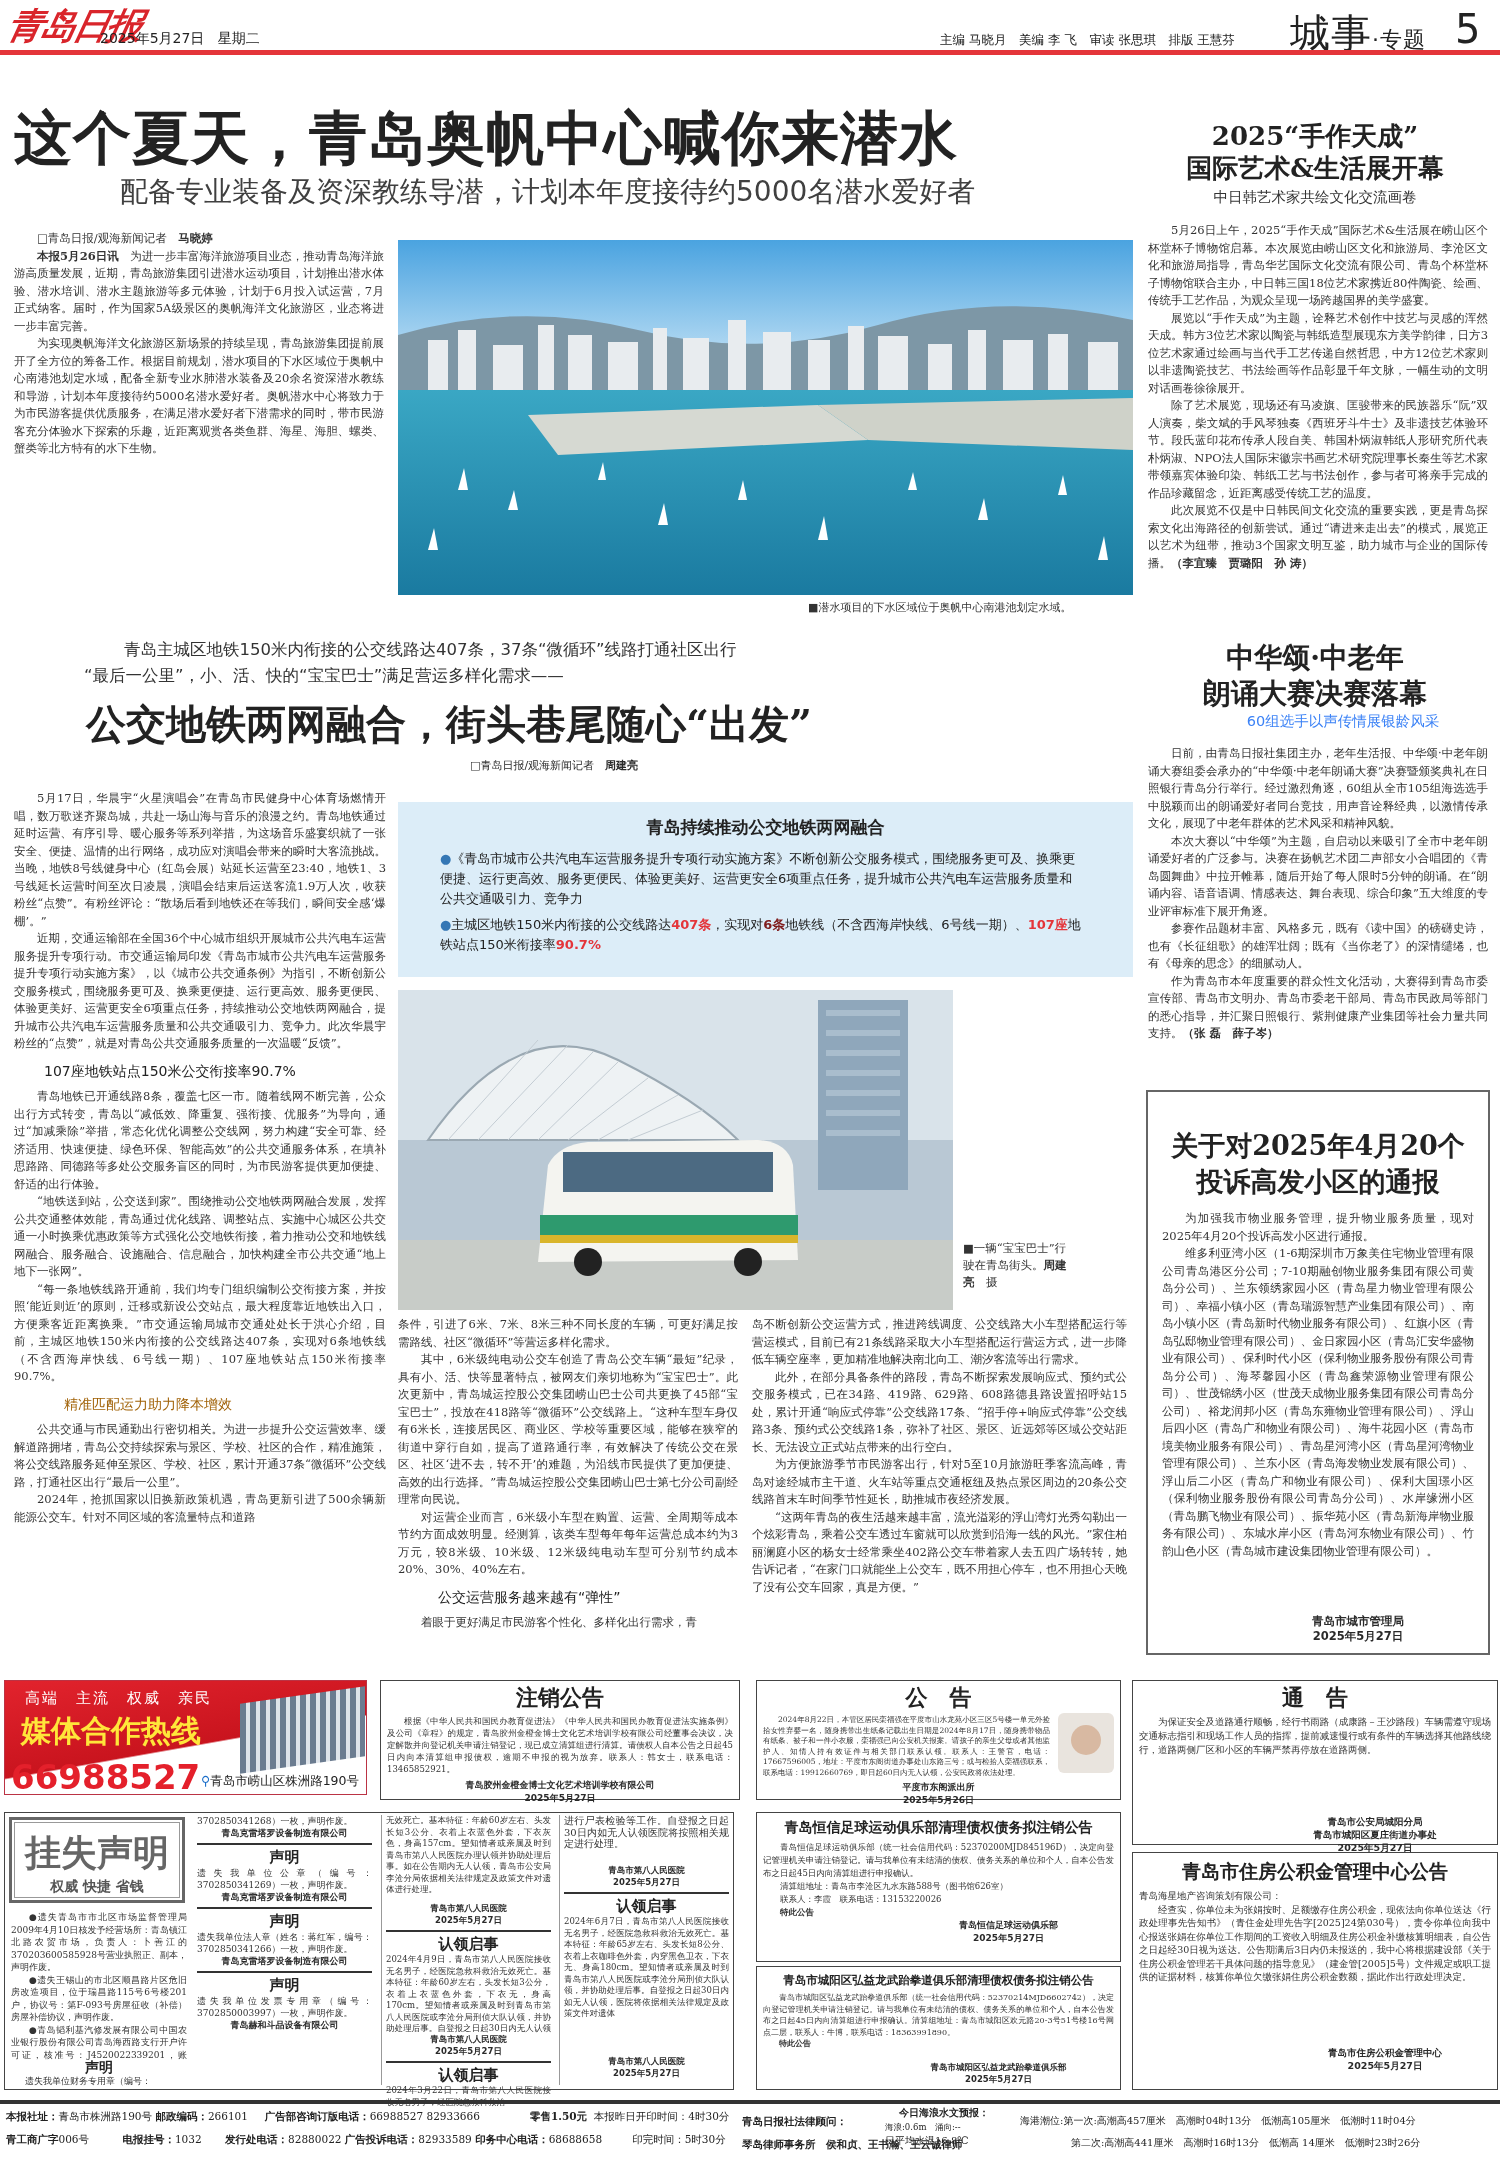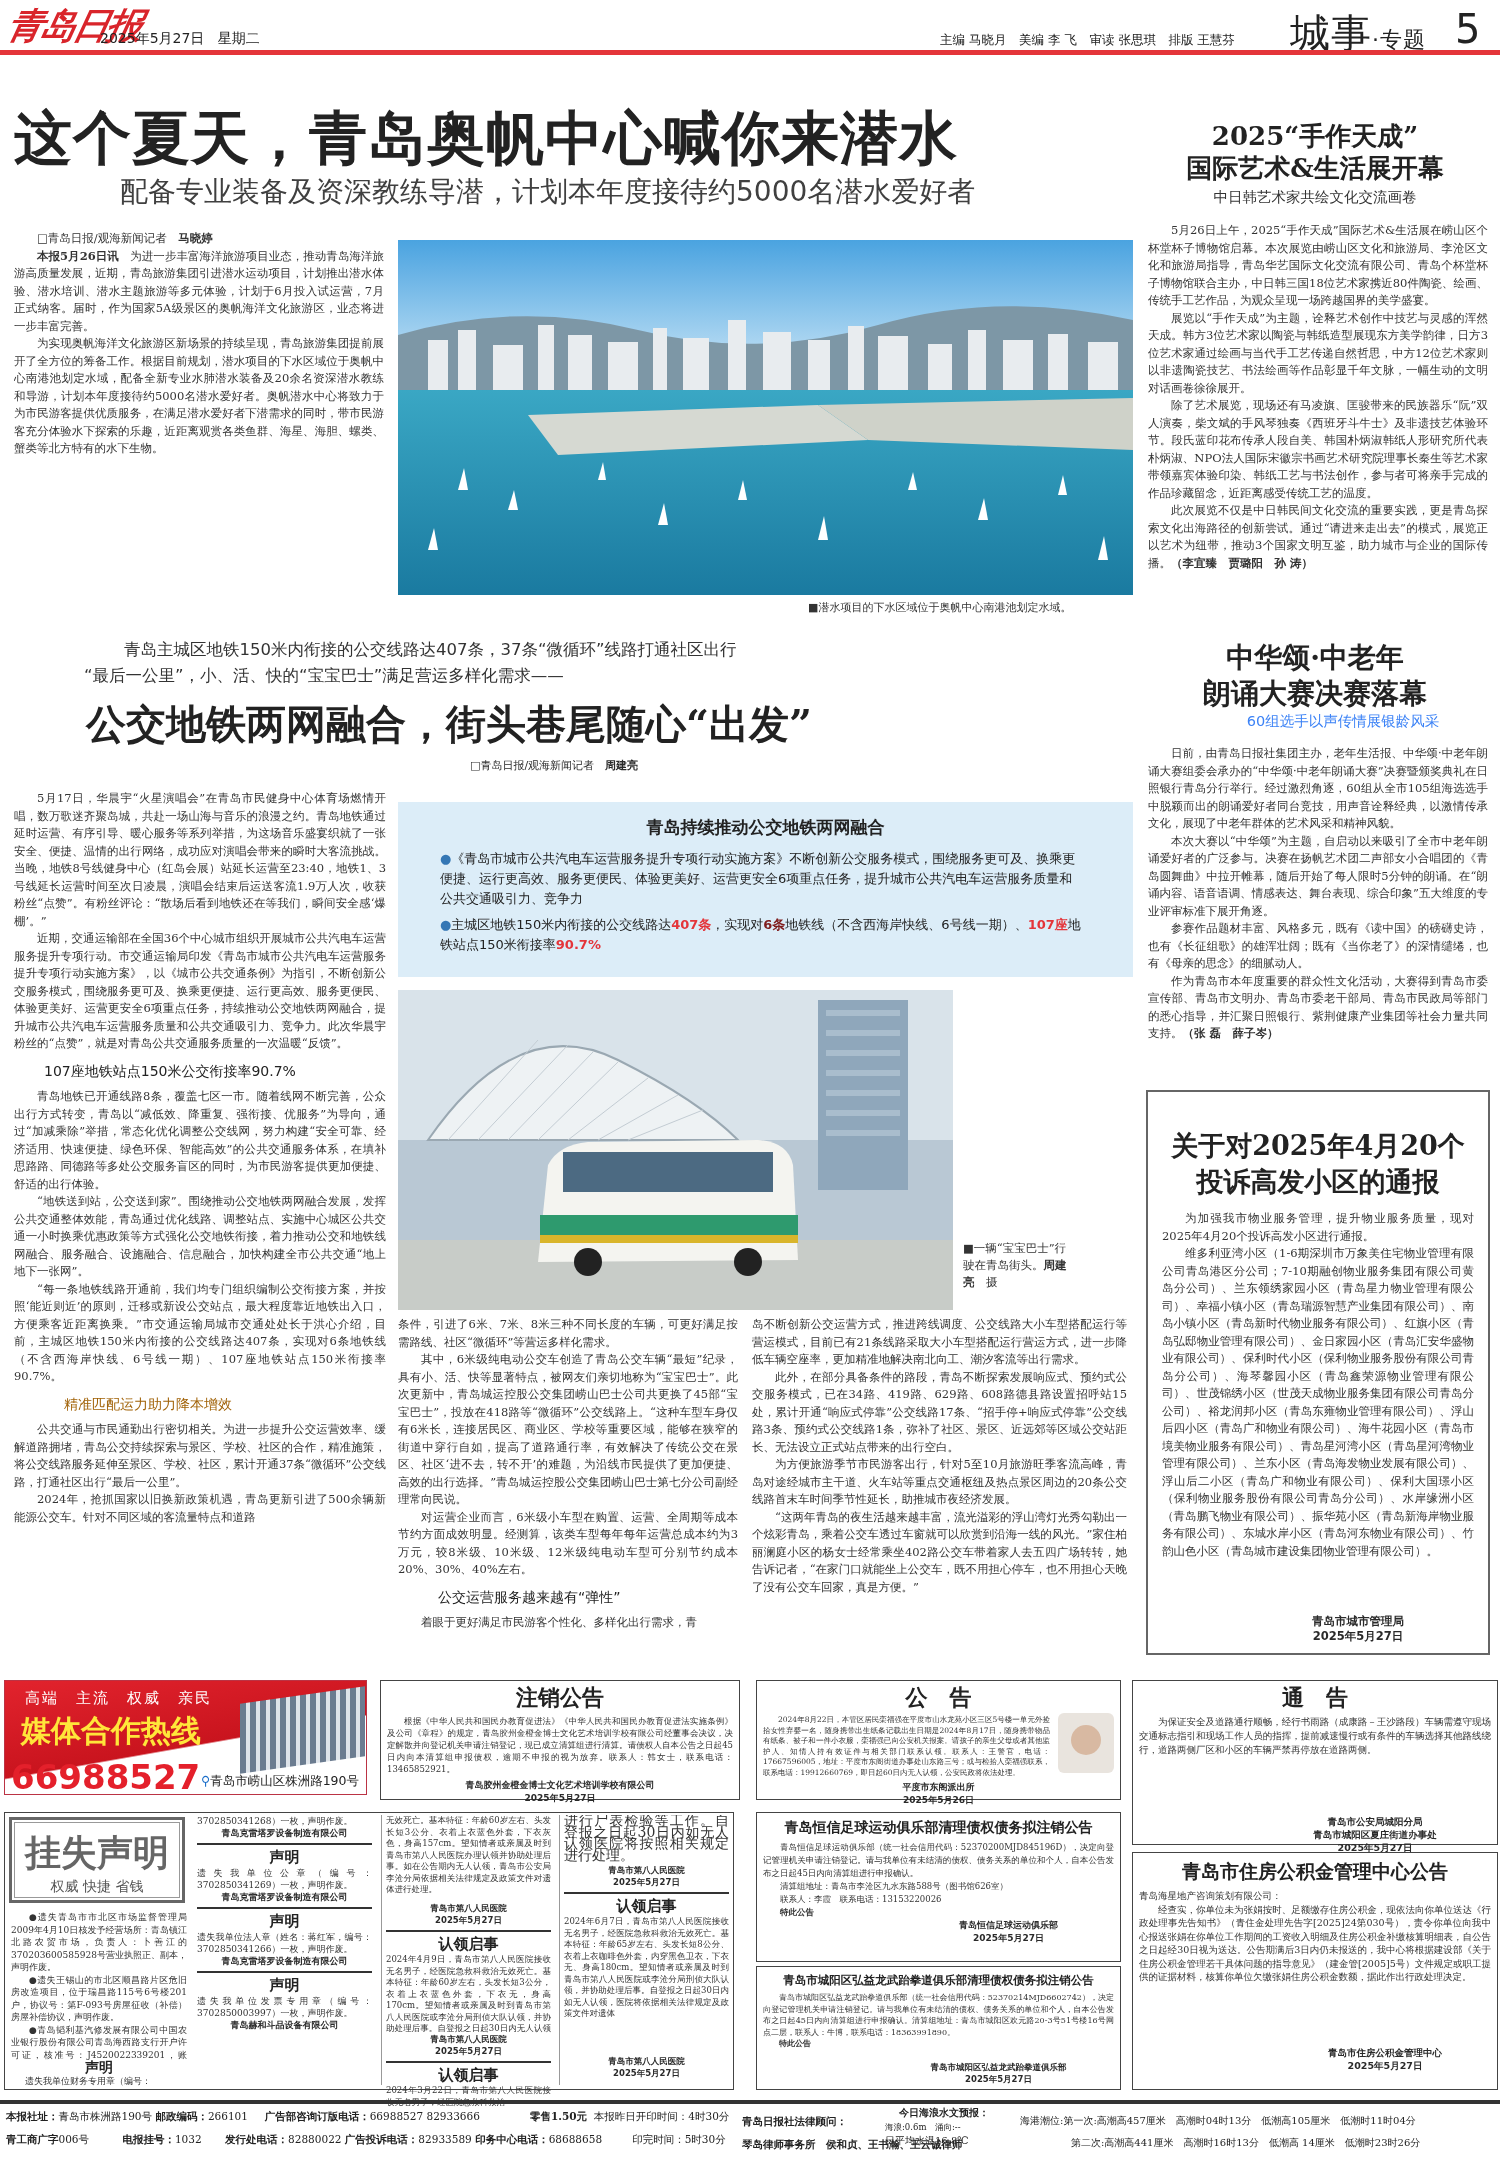--- a/index.html
+++ b/index.html
@@ -251,21 +251,21 @@
   </div>
   <div class="sig" style="font-size:9.5px;line-height:13px;margin-left:120px">青岛市公安局城阳分局</div>
   <div class="sig" style="font-size:9.5px;line-height:13px;margin-left:120px">青岛市城阳区夏庄街道办事处</div>
   <div class="sig" style="font-size:9.5px;line-height:13px;margin-left:120px">2025年5月27日</div>
 </div>
 
 <div class="abs box" style="left:4px;top:1812px;width:730px;height:278px;border-width:1px">
   <div style="position:absolute;left:4px;top:4px;width:176px;height:86px;border:3px solid #666;padding:2px">
     <div style="border:1px solid #999;height:100%;text-align:center">
       <div style="font-size:36px;font-weight:bold;color:#666;margin-top:6px">挂失声明</div>
-      <div style="font-size:14px;font-weight:normal;color:#555">权威 快捷 省钱</div>
+      <div style="font-size:14px;font-weight:bold;color:#555">权威 快捷 省钱</div>
     </div>
   </div>
   <div class="body-text" style="position:absolute;left:6px;top:98px;width:176px;height:150px;font-size:9px;line-height:12.5px">
     <p>●遗失青岛市市北区市场监督管理局2009年4月10日核发予经营场所：青岛镇江北路农贸市场，负责人：卜善江的370203600585928号营业执照正、副本，声明作废。</p>
     <p>●遗失王锡山的市北区顺昌路片区危旧房改造项目，位于瑞昌路115号6号楼201户，协议号：第F-093号房屋征收（补偿）房屋补偿协议，声明作废。</p>
     <p>●青岛韬利基汽修发展有限公司中国农业银行股份有限公司青岛海西路支行开户许可证，核准号：J4520022339201，账号：38020401040019719，声明作废。</p>
   </div>
   <div class="ad-title" style="position:absolute;left:6px;top:246px;width:176px;font-size:14px">声明</div>
   <div class="body-text" style="position:absolute;left:20px;top:262px;width:170px;font-size:9px;line-height:12px">遗失我单位财务专用章（编号：</div>
 
@@ -294,21 +294,21 @@
     <div class="ad-title" style="font-size:15px">认领启事</div>
     <div class="body-text" style="font-size:8.5px;line-height:11.5px;height:80px">2024年4月9日，青岛市第八人民医院接收无名男子，经医院急救科救治无效死亡。基本特征：年龄60岁左右，头发长短3公分，衣着上衣蓝色外套，下衣无，身高170cm。望知情者或亲属及时到青岛市第八人民医院或李沧分局刑侦大队认领，并协助处理后事。自登报之日起30日内无人认领的，青岛市公安局李沧分局依据相关法律规定及政策文件对遗体进行处理。</div>
     <div class="sig" style="font-size:8.5px">青岛市第八人民医院</div>
     <div class="sig" style="font-size:8.5px">2025年5月27日</div>
     <div style="border-top:2px solid #333;margin:3px 0"></div>
     <div class="ad-title" style="font-size:15px">认领启事</div>
     <div class="body-text" style="font-size:8.5px;line-height:11.5px">2024年3月22日，青岛市第八人民医院接收无名男子，经医院急救科救治</div>
   </div>
 
   <div style="position:absolute;left:554px;top:2px;width:170px;height:270px;border-left:1px solid #999;padding-left:4px">
-    <div class="body-text" style="font-size:14px;line-height:11.5px;height:50px">进行尸表检验等工作。自登报之日起30日内如无人认领医院将按照相关规定进行处理。</div>
+    <div class="body-text" style="font-size:10px;line-height:11.5px;height:50px">进行尸表检验等工作。自登报之日起30日内如无人认领医院将按照相关规定进行处理。</div>
     <div class="sig" style="font-size:8.5px">青岛市第八人民医院</div>
     <div class="sig" style="font-size:8.5px">2025年5月27日</div>
     <div style="border-top:2px solid #333;margin:3px 0"></div>
     <div class="ad-title" style="font-size:15px">认领启事</div>
     <div class="body-text" style="font-size:8.5px;line-height:11.5px;height:140px">2024年6月7日，青岛市第八人民医院接收无名男子，经医院急救科救治无效死亡。基本特征：年龄65岁左右、头发长短8公分、衣着上衣咖啡色外套，内穿黑色卫衣，下衣无、身高180cm。望知情者或亲属及时到青岛市第八人民医院或李沧分局刑侦大队认领，并协助处理后事。自登报之日起30日内如无人认领，医院将依据相关法律规定及政策文件对遗体</div>
     <div class="sig" style="font-size:8.5px">青岛市第八人民医院</div>
     <div class="sig" style="font-size:8.5px">2025年5月27日</div>
   </div>
 </div>
 

